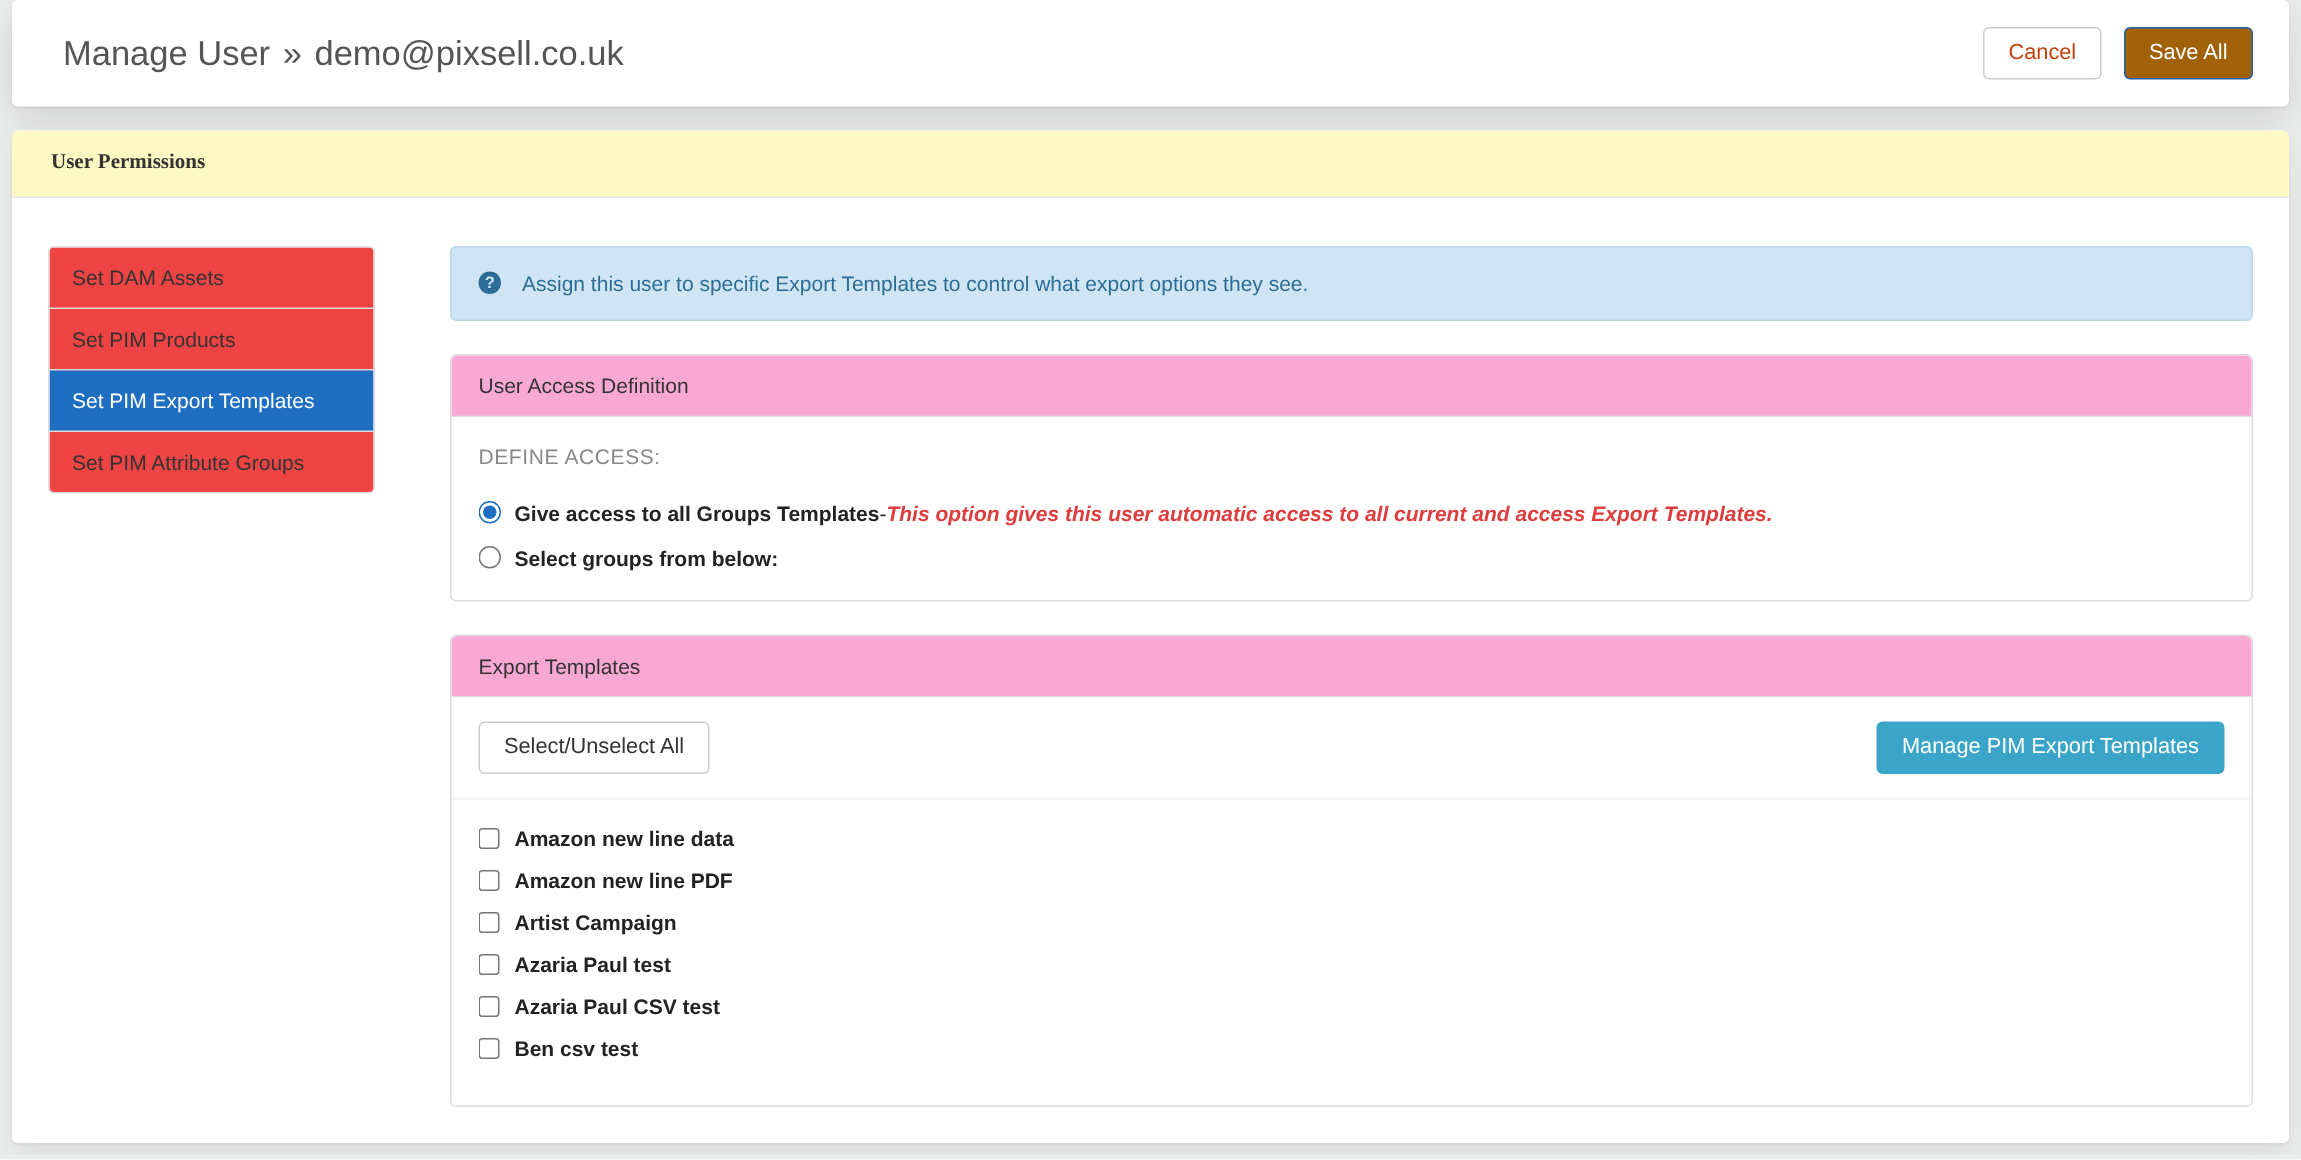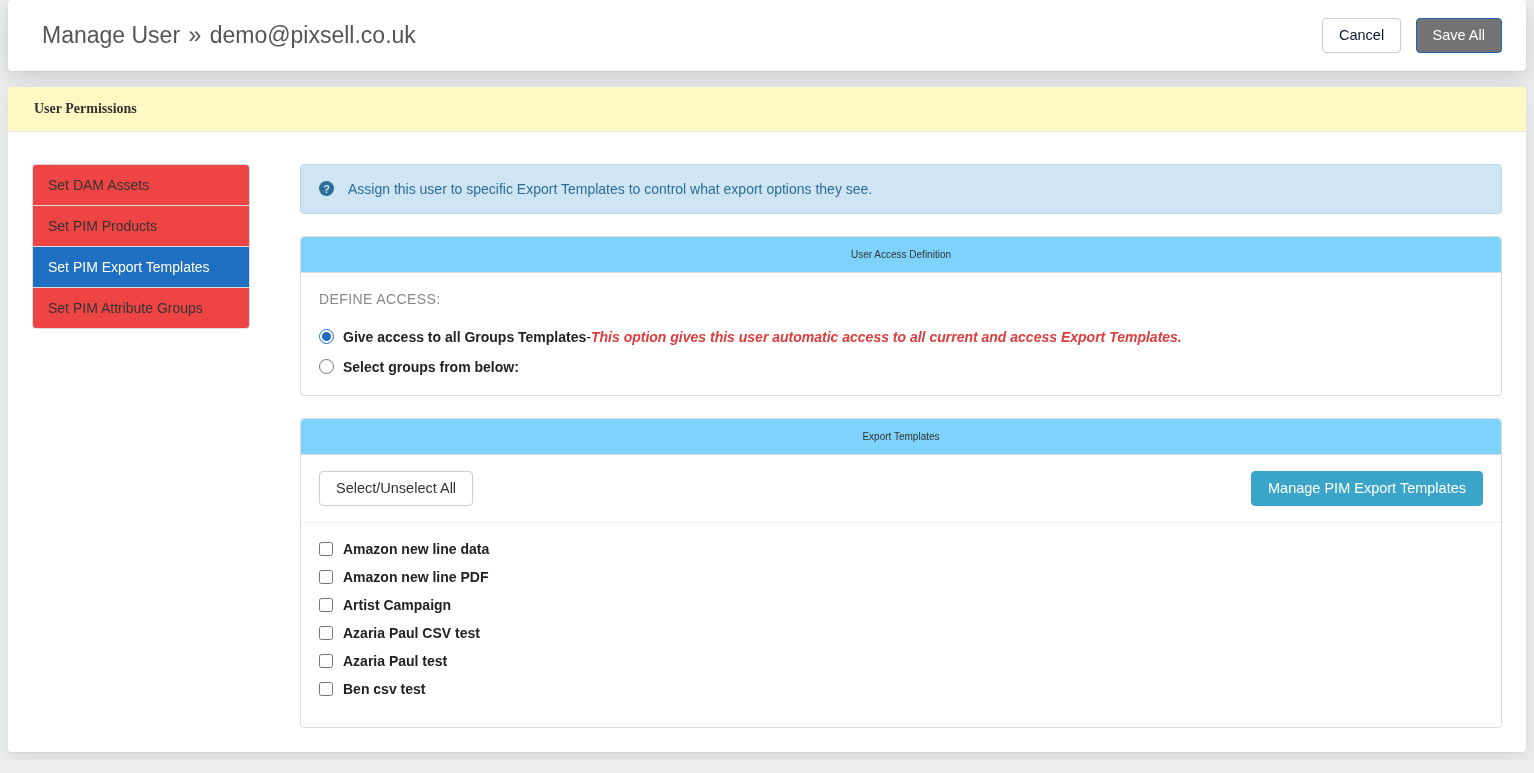--- a/index.html
+++ b/index.html
@@ -33,24 +33,24 @@
     border-radius: 4px;
     padding: 7px 16px;
     cursor: pointer;
     border: 1px solid transparent;
     display:inline-block;
     line-height:1.3;
   }
   .btn-secondary {
     background:#fff;
     border-color:#ccc;
-    color:#0f172a;
+    color:#c2410c;
   }
   .btn-primary {
-    background:#737373;
+    background:#a16207;
     color:#fff;
     border-color:#1d61b0;
   }
   .btn-info {
     background:#3aa5c9;
     border-color:#3aa5c9;
     color:#fff;
   }
   .btn-outline {
     background:#fff;
@@ -119,27 +119,26 @@
     font-size:11px; font-weight:700;
     flex:0 0 auto;
   }
 
   .panel {
     border:1px solid #ddd;
     border-radius:4px;
     margin-top:22px;
   }
   .panel-header {
-    background:#7dd3fc;
+    background:#f9a8d4;
     border-bottom:1px solid #ddd;
     padding:12px 18px;
-    font-size:10px;
+    font-size:14px;
     color:#333;
     border-radius:4px 4px 0 0;
-    text-align:center;
   }
   .panel-body {
     padding:18px 18px 20px 18px;
     font-size:14px;
   }
   .define-label {
     color:#888;
     font-size:14px;
     letter-spacing:0.4px;
     margin-bottom:22px;
@@ -244,26 +243,26 @@
               </div>
               <div class="check-item">
                 <input type="checkbox" id="tpl-3" style="">
                 <label for="tpl-3">Amazon new line PDF</label>
               </div>
               <div class="check-item">
                 <input type="checkbox" id="tpl-4" style="">
                 <label for="tpl-4">Artist Campaign</label>
               </div>
               <div class="check-item">
+                <input type="checkbox" id="tpl-6" style="">
+                <label for="tpl-6">Azaria Paul test</label>
+              </div>
+              <div class="check-item">
                 <input type="checkbox" id="tpl-5" style="">
                 <label for="tpl-5">Azaria Paul CSV test</label>
-              </div>
-              <div class="check-item">
-                <input type="checkbox" id="tpl-6" style="">
-                <label for="tpl-6">Azaria Paul test</label>
               </div>
               <div class="check-item">
                 <input type="checkbox" id="tpl-7" style="">
                 <label for="tpl-7">Ben csv test</label>
               </div>
             </div>
         </div>
 
       </div>
     </div>

